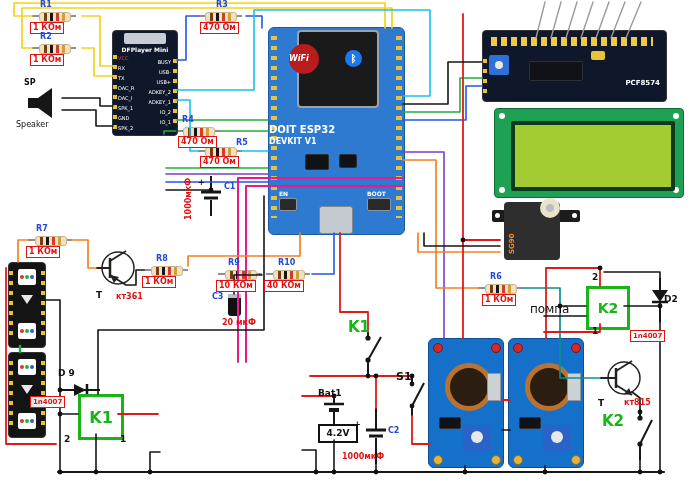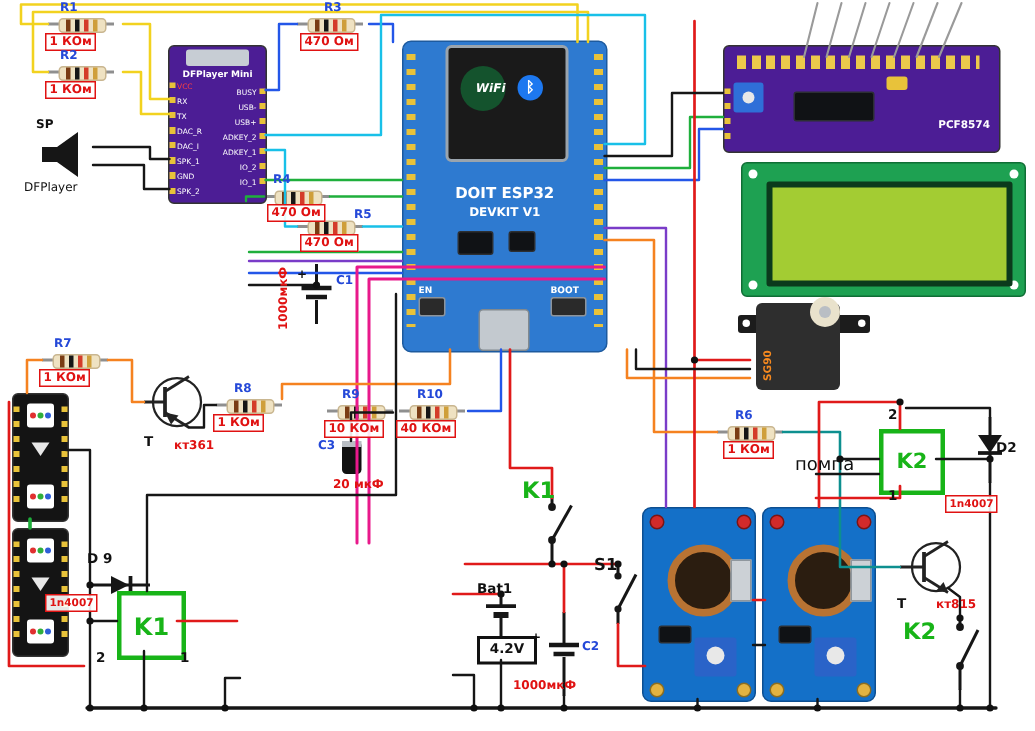--- a/index.html
+++ b/index.html
@@ -14,21 +14,21 @@
   .vert{writing-mode:vertical-rl;transform:rotate(180deg)}
   
   .res{position:absolute;width:44px;height:8px;z-index:2}
   .res .lead{position:absolute;left:0;right:0;top:3px;height:2px;background:#8f8f8f}
   .res .rbody{position:absolute;left:7px;top:0;width:30px;height:8px;background:#efe2c2;
               border:1px solid #c9b690;border-radius:3px}
   .res .rbody i{position:absolute;top:0;bottom:0;width:3px}
   .res .b1{left:4px;background:#7a3c14}.res .b2{left:10px;background:#161616}
   .res .b3{left:16px;background:#d43c2a}.res .b4{left:22px;background:#cf9f3a}
   
-  .pcb-black{position:absolute;background:#4c1d95;border:1px solid #333;border-radius:4px;z-index:2}
+  .pcb-black{position:absolute;background:#0f172a;border:1px solid #333;border-radius:4px;z-index:2}
   .pcb-blue{position:absolute;background:#1470c8;border:1px solid #0d4f91;border-radius:6px;z-index:2}
   .greenbox{position:absolute;background:#fff;border:3px solid #18b418;display:flex;align-items:center;
             justify-content:center;font:bold 14px "DejaVu Sans",sans-serif;color:#18b418;z-index:3}
   .padsV{position:absolute;width:4px;background:repeating-linear-gradient(180deg,#e8c23a 0 4px,transparent 4px 10px)}
   .padsH{position:absolute;height:9px;background:repeating-linear-gradient(90deg,#ecc94b 0 6px,transparent 6px 10px)}
   .tinytext{position:absolute;color:#fff;font:5px/6px "DejaVu Sans",sans-serif;white-space:nowrap}
   .pad{position:absolute;border-radius:50%;background:#e3b341;border:1px solid #8a6d22}
   .chip{position:absolute;background:#101215;border:1px solid #2c2f33;border-radius:2px}
   svg.part{position:absolute;z-index:3;overflow:visible}
   #wires{position:absolute;left:0;top:0;z-index:5;pointer-events:none}
@@ -177,41 +177,41 @@
     <span class="tinytext" style="right:6px;top:58px">ADKEY_2</span>
     <span class="tinytext" style="right:6px;top:68px">ADKEY_1</span>
     <span class="tinytext" style="right:6px;top:78px">IO_2</span>
     <span class="tinytext" style="right:6px;top:88px">IO_1</span>
   </div>
 
   <div class="blab" style="left:24px;top:78px;font-size:8px">SP</div>
   <svg class="part" style="left:26px;top:86px" width="38" height="34">
     <polygon points="2,12 12,12 26,2 26,32 12,22 2,22" fill="#161616"></polygon>
   </svg>
-  <div class="blab" style="left:16px;top:120px;font-size:8px;font-weight:normal">DFPlayer</div>
+  <div class="blab" style="left:16px;top:120px;font-size:8px;font-weight:normal">Speaker</div>
 
 
   <svg class="part" style="left:196px;top:176px" width="30" height="40">
     <line x1="15" y1="0" x2="15" y2="16" stroke="#161616" stroke-width="2"></line>
     <line x1="5" y1="16" x2="25" y2="16" stroke="#161616" stroke-width="3"></line>
     <line x1="8" y1="22" x2="22" y2="22" stroke="#161616" stroke-width="3"></line>
     <line x1="15" y1="24" x2="15" y2="40" stroke="#161616" stroke-width="2"></line>
   </svg>
   <div class="blab" style="left:198px;top:178px;font-size:8px">+</div>
   <div class="val vert" style="left:182px;top:168px;height:52px;border:none;background:none">1000мкФ</div>
   <div class="ref" style="left:224px;top:182px">C1</div>
 
   <div class="abs" style="left:268px;top:27px;width:135px;height:206px;background:#2e7ad0;border:1px solid #1d5a9e;border-radius:6px;z-index:2">
     <div class="padsV" style="left:2px;top:8px;height:182px;width:6px"></div>
     <div class="padsV" style="left:127px;top:8px;height:182px;width:6px"></div>
     <div class="abs" style="left:28px;top:2px;width:78px;height:74px;background:#1a1a1a;border:2px solid #9aa4ad;border-radius:4px"></div>
-    <div class="abs" style="left:38px;top:16px;width:30px;height:30px;border-radius:50%;background:#14532d;color:#fff;font:italic bold 8px/30px 'DejaVu Sans',sans-serif;text-align:right">WiFi</div>
+    <div class="abs" style="left:20px;top:16px;width:30px;height:30px;border-radius:50%;background:#b91c1c;color:#fff;font:italic bold 8px/30px 'DejaVu Sans',sans-serif;text-align:left">WiFi</div>
     <div class="abs" style="left:76px;top:22px;width:17px;height:17px;border-radius:50%;background:#1d78f0;color:#fff;font:bold 10px/17px 'DejaVu Sans',sans-serif;text-align:center">ᛒ</div>
-    <div class="abs" style="left:0;right:0;top:96px;text-align:center;color:#fff;font:bold 10px 'DejaVu Sans',sans-serif">DOIT ESP32</div>
-    <div class="abs" style="left:0;right:0;top:109px;text-align:center;color:#fff;font:bold 8px 'DejaVu Sans',sans-serif">DEVKIT V1</div>
+    <div class="abs" style="left:0;right:0;top:96px;color:#fff;font:bold 10px 'DejaVu Sans',sans-serif">DOIT ESP32</div>
+    <div class="abs" style="left:0;right:0;top:109px;text-align:left;color:#fff;font:bold 8px 'DejaVu Sans',sans-serif">DEVKIT V1</div>
     <div class="chip" style="left:36px;top:126px;width:22px;height:14px"></div>
     <div class="chip" style="left:70px;top:126px;width:16px;height:12px"></div>
     <div class="abs" style="left:10px;top:162px;color:#fff;font:bold 6px 'DejaVu Sans',sans-serif">EN</div>
     <div class="abs" style="left:10px;top:170px;width:16px;height:11px;background:#2a2a2a;border:1px solid #8d949b;border-radius:2px"></div>
     <div class="abs" style="left:98px;top:162px;color:#fff;font:bold 6px 'DejaVu Sans',sans-serif">BOOT</div>
     <div class="abs" style="left:98px;top:170px;width:22px;height:11px;background:#2a2a2a;border:1px solid #8d949b;border-radius:2px"></div>
     <div class="abs" style="left:50px;top:178px;width:32px;height:26px;background:#c3c9cf;border:1px solid #81898f;border-radius:3px"></div>
   </div>
 
   <div class="pcb-black" style="left:482px;top:30px;width:183px;height:70px">

